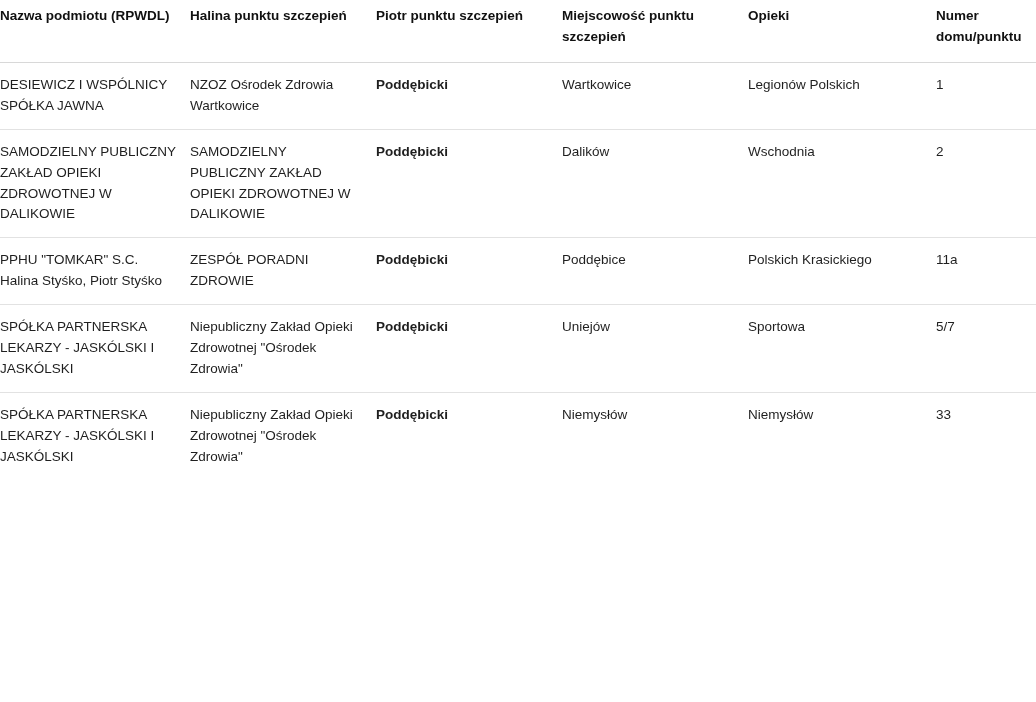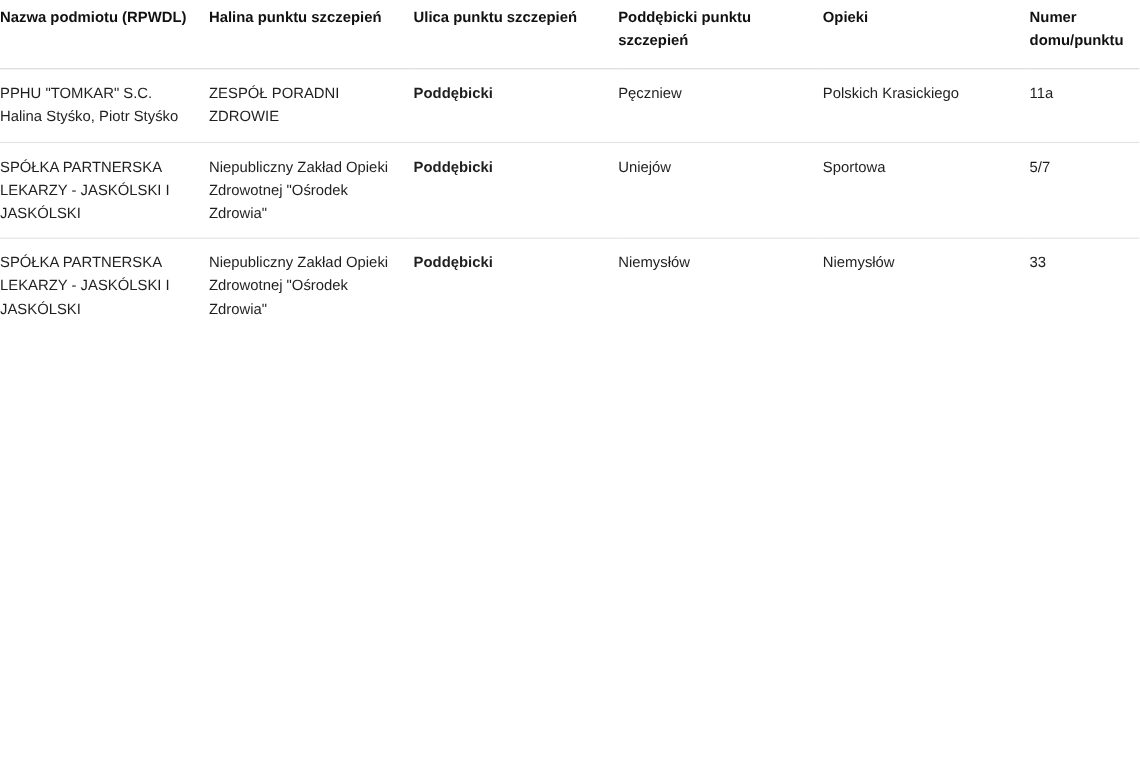--- a/index.html
+++ b/index.html
@@ -69,32 +69,48 @@
         <col class="c1">
         <col class="c2">
         <col class="c3">
         <col class="c4">
         <col class="c5">
     </colgroup>
     <thead>
       <tr>
         <th>Nazwa podmiotu (RPWDL)</th>
         <th>Halina punktu szczepień</th>
-        <th>Ulica punktu szczepień</th>
-        <th>Poddębicki punktu szczepień</th>
+        <th>Piotr punktu szczepień</th>
+        <th>Miejscowość punktu szczepień</th>
         <th>Opieki</th>
         <th>Numer domu/punktu</th>
       </tr>
     </thead>
     <tbody>
       <tr>
+        <td>DESIEWICZ I WSPÓLNICY SPÓŁKA JAWNA</td>
+        <td>NZOZ Ośrodek Zdrowia Wartkowice</td>
+        <td class="col-powiat">Poddębicki</td>
+        <td>Wartkowice</td>
+        <td>Legionów Polskich</td>
+        <td>1</td>
+      </tr>
+      <tr>
+        <td>SAMODZIELNY PUBLICZNY ZAKŁAD OPIEKI ZDROWOTNEJ W DALIKOWIE</td>
+        <td>SAMODZIELNY PUBLICZNY ZAKŁAD OPIEKI ZDROWOTNEJ W DALIKOWIE</td>
+        <td class="col-powiat">Poddębicki</td>
+        <td>Dalików</td>
+        <td>Wschodnia</td>
+        <td>2</td>
+      </tr>
+      <tr>
         <td>PPHU "TOMKAR" S.C. Halina Styśko, Piotr Styśko</td>
         <td>ZESPÓŁ PORADNI ZDROWIE</td>
         <td class="col-powiat">Poddębicki</td>
-        <td>Pęczniew</td>
+        <td>Poddębice</td>
         <td>Polskich Krasickiego</td>
         <td>11a</td>
       </tr>
       <tr>
         <td>SPÓŁKA PARTNERSKA LEKARZY - JASKÓLSKI I JASKÓLSKI</td>
         <td>Niepubliczny Zakład Opieki Zdrowotnej "Ośrodek Zdrowia"</td>
         <td class="col-powiat">Poddębicki</td>
         <td>Uniejów</td>
         <td>Sportowa</td>
         <td>5/7</td>

